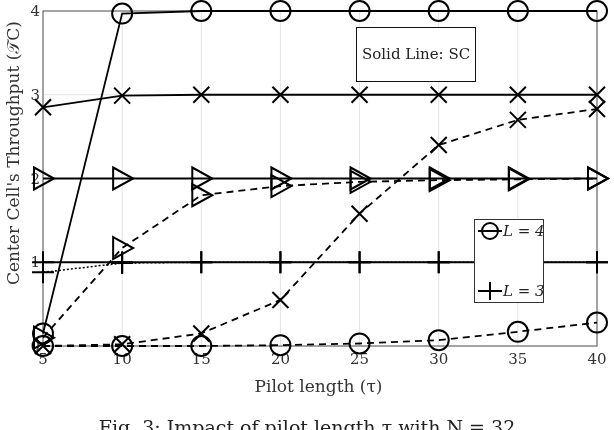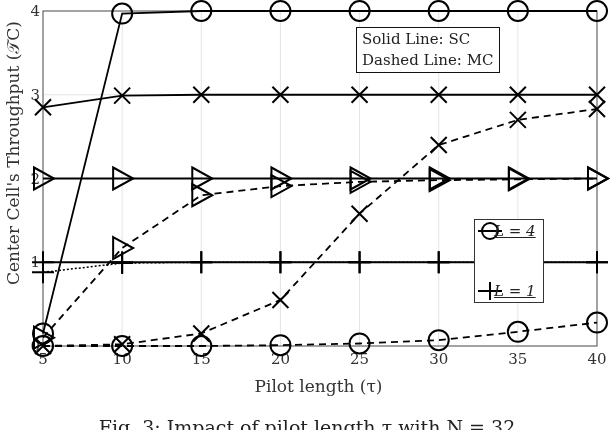--- a/index.html
+++ b/index.html
@@ -1,25 +1,25 @@
 <!DOCTYPE html>
 <html><head>
 <meta charset="utf-8">
 <style>
   html,body{margin:0;padding:0;background:#fff;}
   body{width:614px;height:430px;position:relative;overflow:hidden;font-family:"DejaVu Serif","Liberation Serif",serif;color:#222;}
   #chart{position:absolute;left:0;top:0;}
   .ylabel{position:absolute;left:-92px;top:170px;width:210px;text-align:center;transform:rotate(-90deg);font-size:17px;color:#333;white-space:nowrap;}
   .xlabel{position:absolute;left:0;width:614px;top:376px;text-align:center;font-size:17px;color:#333;padding-left:23px;box-sizing:border-box;}
   .caption{position:absolute;left:0;width:614px;top:416px;text-align:center;font-size:19px;color:#222;}
-  .annot{position:absolute;left:356px;top:27px;border:1.5px solid #111;background:#fff;padding:1px 5px;font-size:15px;line-height:21px;}
+  .annot{position:absolute;left:356px;top:27px;border:1.5px solid #111;background:#fff;padding:16px 5px;font-size:15px;line-height:21px;}
   .legend{position:absolute;left:474px;top:219px;border:1.5px solid #333;background:#fff;width:68px;height:82px;}
   .leg-row{position:absolute;left:0;height:20px;width:68px;}
   .leg-row svg{position:absolute;left:2px;top:0;}
-  .leg-row span{position:absolute;left:19px;top:0;font-size:15px;font-style:italic;line-height:20px;white-space:nowrap;text-decoration:underline;}
+  .leg-row span{position:absolute;left:28px;top:0;font-size:15px;font-style:italic;line-height:20px;white-space:nowrap;}
 </style>
 </head>
 <body>
 
 <svg id="chart" width="614" height="430" xmlns="http://www.w3.org/2000/svg">
   <g id="grid">
       <line x1="43" y1="11" x2="43" y2="346" stroke="#e4e4e4" stroke-width="1"></line>
       <line x1="122.14285714285714" y1="11" x2="122.14285714285714" y2="346" stroke="#e4e4e4" stroke-width="1"></line>
       <line x1="201.28571428571428" y1="11" x2="201.28571428571428" y2="346" stroke="#e4e4e4" stroke-width="1"></line>
       <line x1="280.42857142857144" y1="11" x2="280.42857142857144" y2="346" stroke="#e4e4e4" stroke-width="1"></line>
@@ -139,33 +139,32 @@
         <path d="M586 262.25 L608 262.25 M597 251.25 L597 273.25" fill="none" stroke="#000" stroke-width="2"></path>
       </g>
     </g>
 </svg>
 
 <div class="ylabel">Center Cell's Throughput (𝒯C)</div>
 <div class="xlabel">Pilot length (τ)</div>
 
 <div class="annot">
   <div>Solid Line: SC</div>
-  <div>Dashed Line: MC</div>
 </div>
 
 <div class="legend">
   <div class="leg-row" style="top:1px">
     <svg width="26" height="20">
         <line x1="1" y1="10" x2="25" y2="10" stroke="#000" stroke-width="2"></line>
         <circle cx="13" cy="10" r="8" fill="none" stroke="#000" stroke-width="2"></circle>
       </svg>
     <span>L = 4</span>
   </div>
   <div class="leg-row" style="top:61px">
     <svg width="26" height="20">
         <line x1="1" y1="10" x2="25" y2="10" stroke="#000" stroke-width="2"></line>
         <line x1="13" y1="1" x2="13" y2="19" stroke="#000" stroke-width="2"></line>
       </svg>
-    <span>L = 1</span>
+    <span>L = 3</span>
   </div>
 </div>
 
 <div class="caption">Fig. 3: Impact of pilot length τ with N = 32</div>
 
 </body></html>

